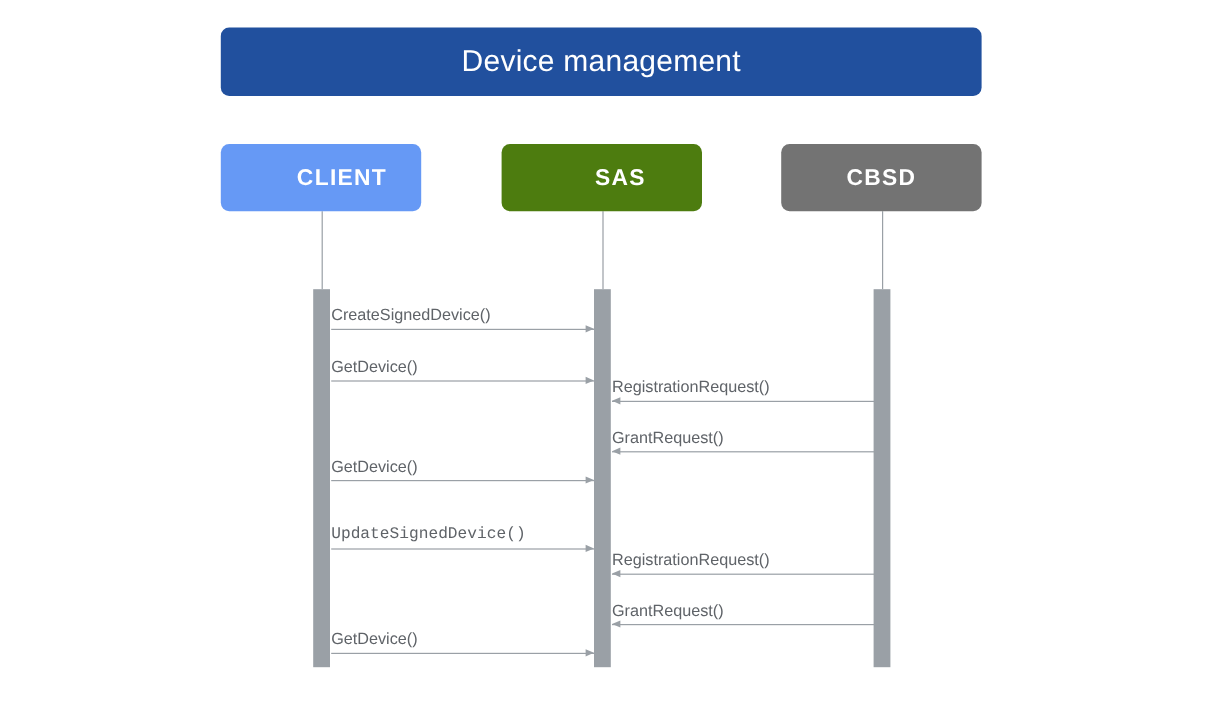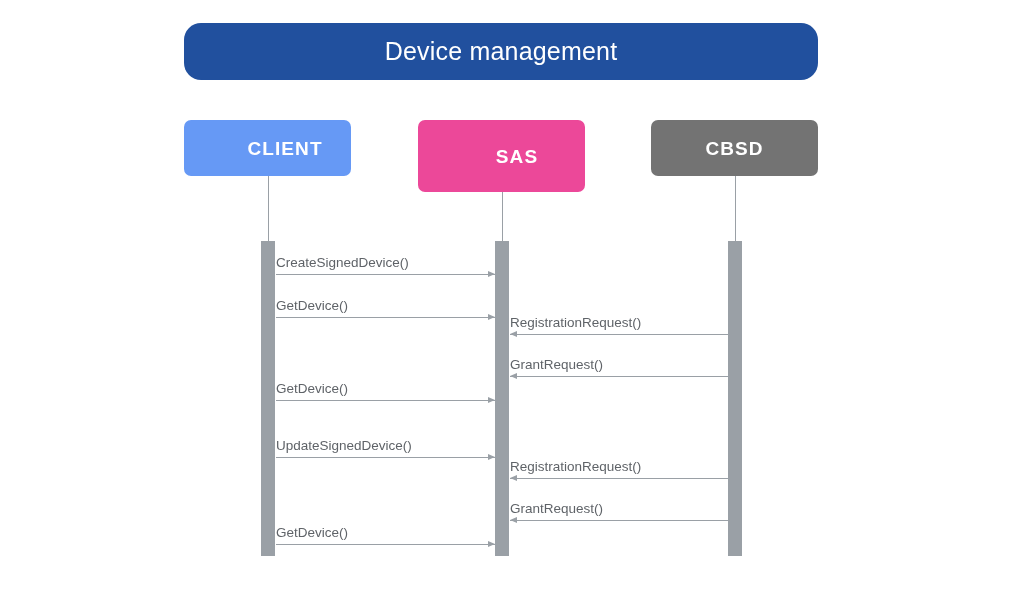--- a/index.html
+++ b/index.html
@@ -22,21 +22,21 @@
     background: #ffffff;
   }
 
   
   .title-bar {
     position: absolute;
     left: 184px;
     top: 23px;
     width: 634px;
     height: 57px;
-    border-radius: 17px;
+    border-radius: 7px;
     background: #21509E;
     display: flex;
     align-items: center;
     justify-content: center;
     box-sizing: border-box;
   }
   .title-bar .title-text {
     color: #ffffff;
     font-size: 25px;
     font-weight: 400;
@@ -128,21 +128,21 @@
   </div>
 
   <div id="participants-layer">
       <div class="lifeline" style="left: 268px; top: 176px; height: 65px; background: rgb(154, 160, 166);"></div>
       <div class="activation-bar" style="left: 261px; top: 241px; height: 315px; background: rgb(154, 160, 166);"></div>
       <div class="participant-head" style="left: 184px; top: 120px; width: 167px; height: 56px; background: rgb(102, 153, 245); padding-left: 35px;">
         <span class="participant-label">CLIENT</span>
       </div>
       <div class="lifeline" style="left: 502px; top: 176px; height: 65px; background: rgb(154, 160, 166);"></div>
       <div class="activation-bar" style="left: 495px; top: 241px; height: 315px; background: rgb(154, 160, 166);"></div>
-      <div class="participant-head" style="left: 418px; top: 120px; width: 167px; height: 72px; background: #ec4899; padding-left: 31px;">
+      <div class="participant-head" style="left: 418px; top: 120px; width: 167px; height: 56px; background: #4d7c0f; padding-left: 31px;">
         <span class="participant-label">SAS</span>
       </div>
       <div class="lifeline" style="left: 735px; top: 176px; height: 65px; background: rgb(154, 160, 166);"></div>
       <div class="activation-bar" style="left: 728px; top: 241px; height: 315px; background: rgb(154, 160, 166);"></div>
       <div class="participant-head" style="left: 651px; top: 120px; width: 167px; height: 56px; background: #737373;">
         <span class="participant-label">CBSD</span>
       </div>
     </div>
 
   <div id="messages-layer">
@@ -167,21 +167,21 @@
         <div class="msg-label" style="color: rgb(95, 99, 104);">GrantRequest()</div>
       </div>
       <div class="message dir-right" style="left: 276px; top: 400px; width: 219px;">
         <div class="msg-line" style="background: rgb(154, 160, 166);"></div>
         <div class="arrow-head"></div>
         <div class="msg-label" style="color: rgb(95, 99, 104);">GetDevice()</div>
       </div>
       <div class="message dir-right" style="left: 276px; top: 457px; width: 219px;">
         <div class="msg-line" style="background: rgb(154, 160, 166);"></div>
         <div class="arrow-head"></div>
-        <div class="msg-label" style="color: rgb(95, 99, 104);">UpdateSignedDevice()</div>
+        <div class="msg-label" style="color: rgb(95, 99, 104); font-family: Liberation Mono, monospace;">UpdateSignedDevice()</div>
       </div>
       <div class="message dir-left" style="left: 510px; top: 478px; width: 219px;">
         <div class="msg-line" style="background: rgb(154, 160, 166);"></div>
         <div class="arrow-head"></div>
         <div class="msg-label" style="color: rgb(95, 99, 104);">RegistrationRequest()</div>
       </div>
       <div class="message dir-left" style="left: 510px; top: 520px; width: 219px;">
         <div class="msg-line" style="background: rgb(154, 160, 166);"></div>
         <div class="arrow-head"></div>
         <div class="msg-label" style="color: rgb(95, 99, 104);">GrantRequest()</div>

